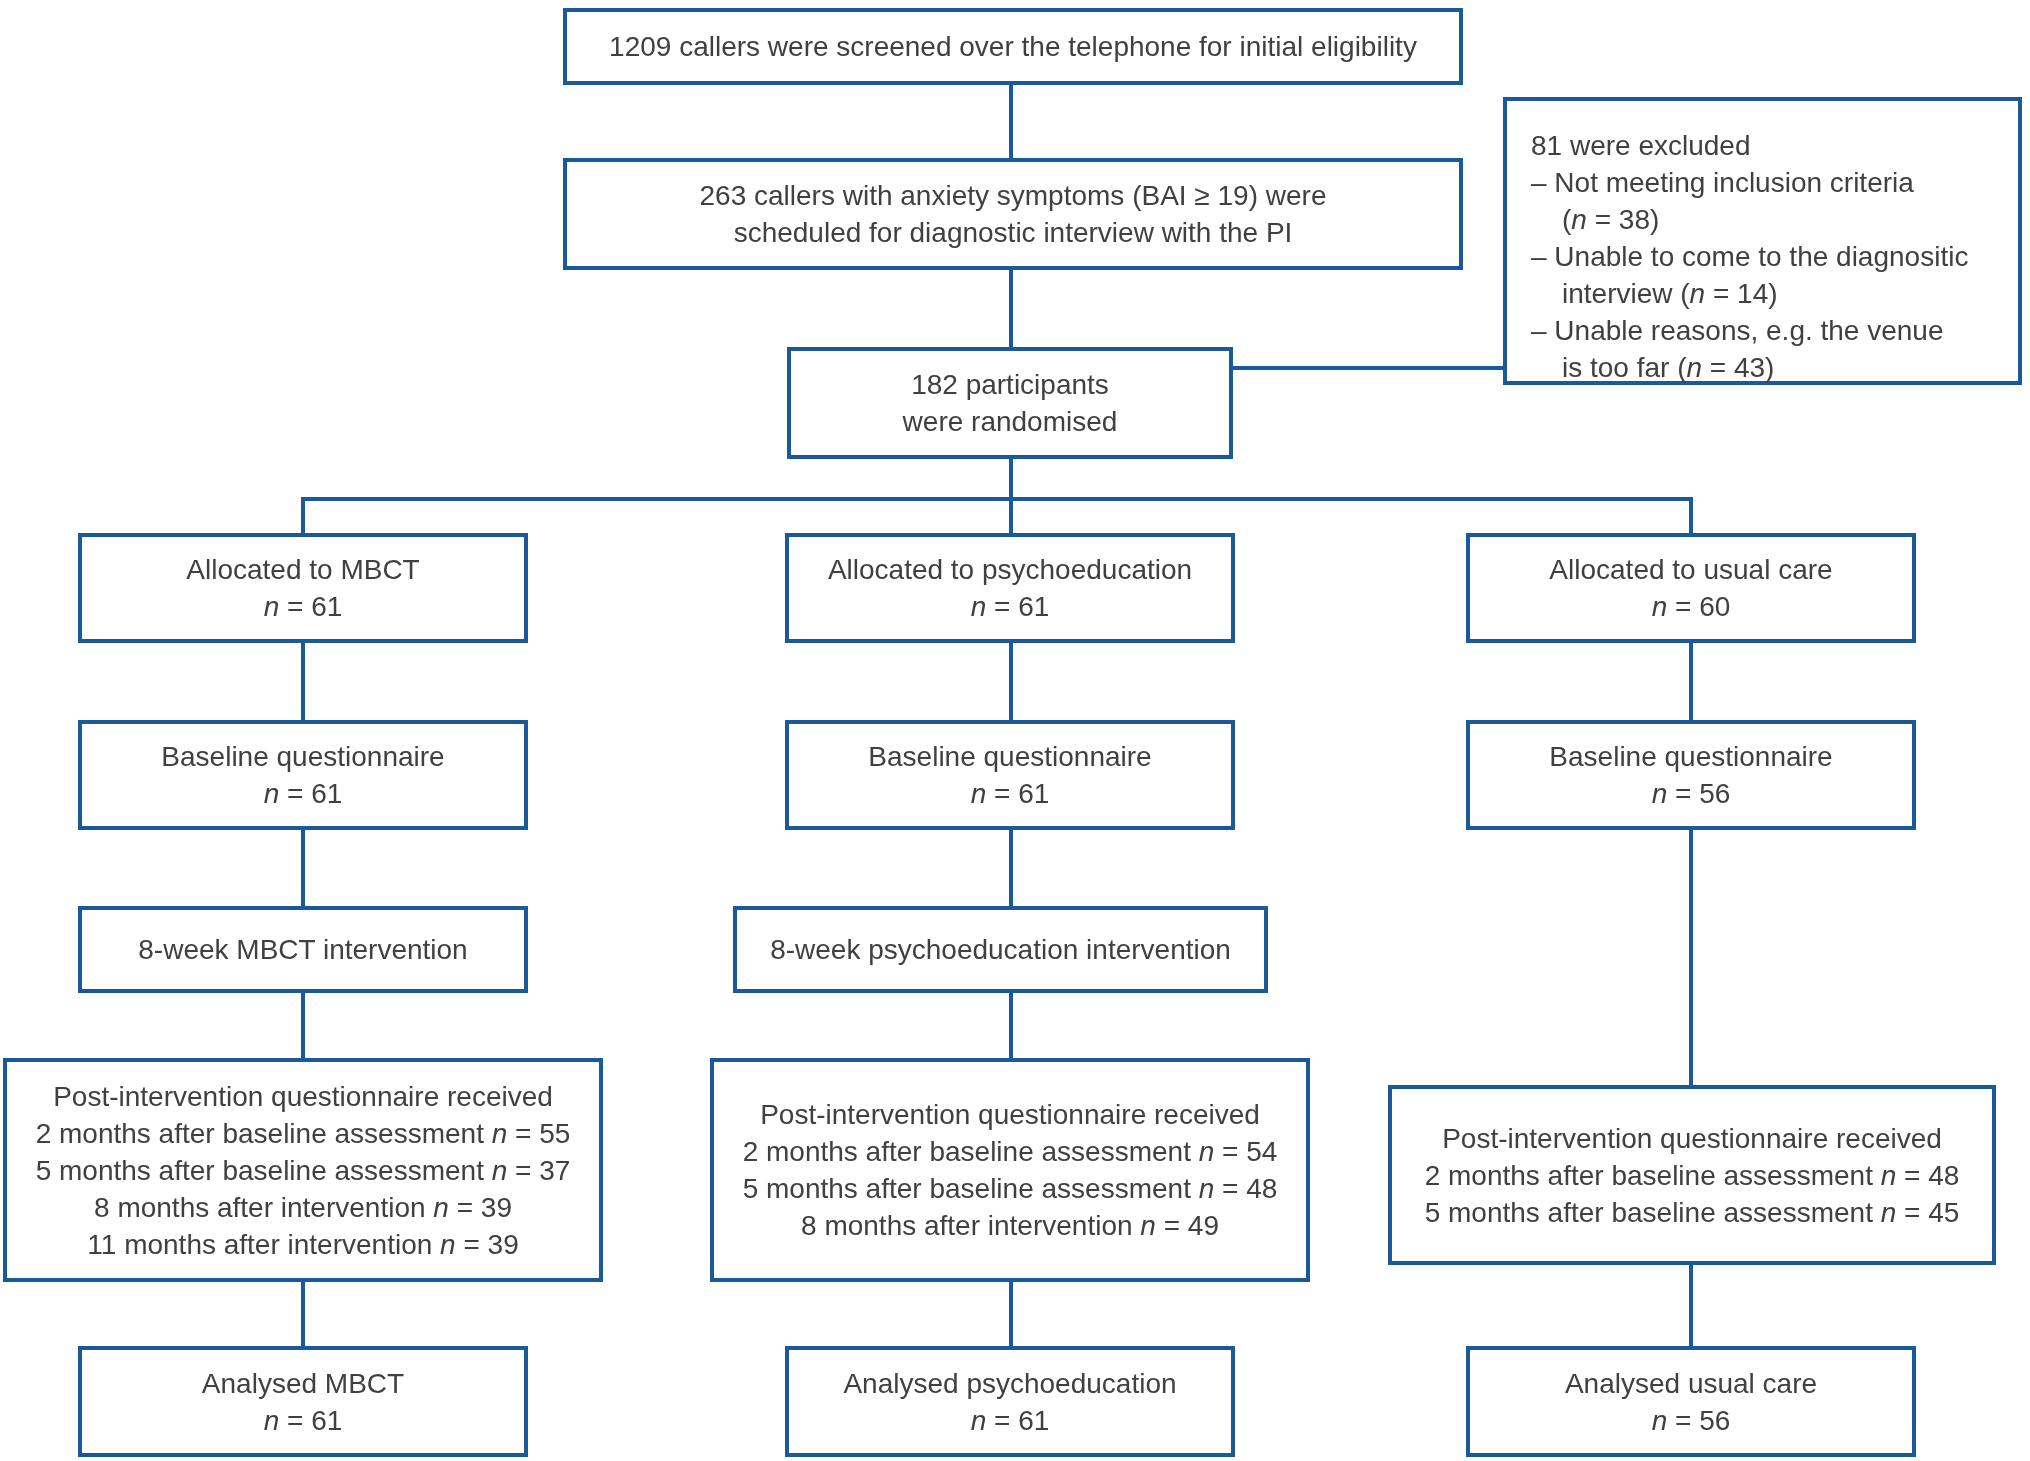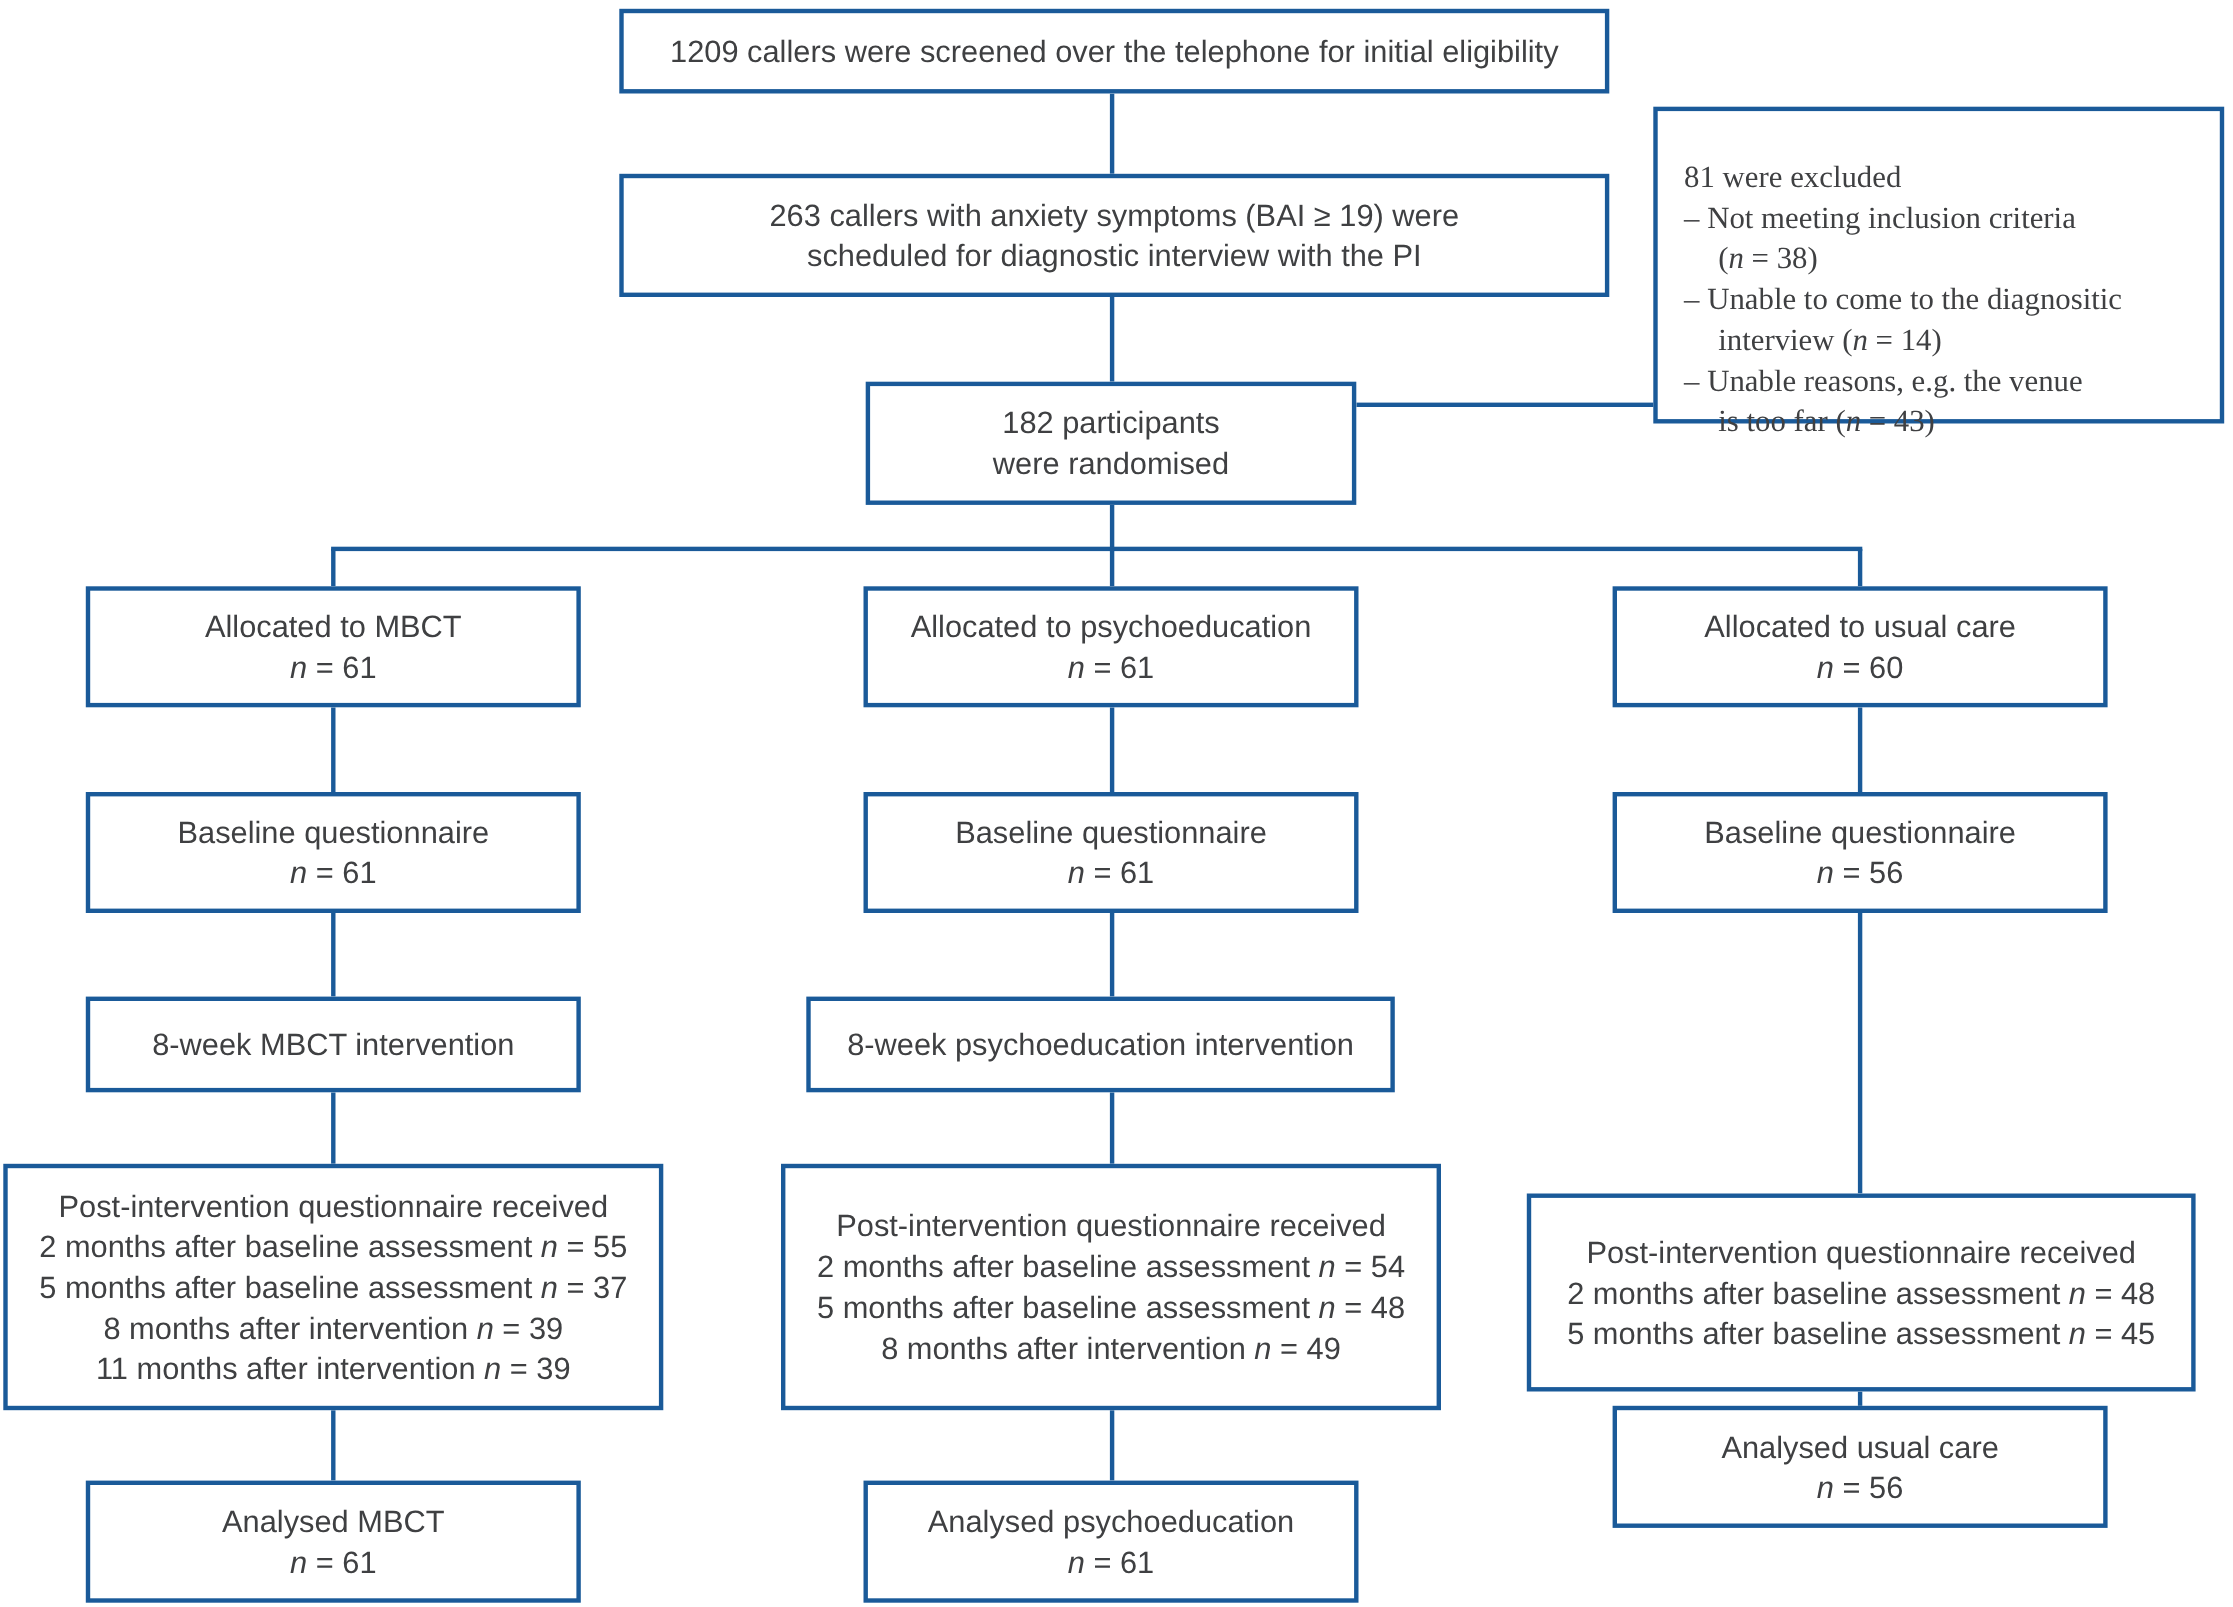--- a/index.html
+++ b/index.html
@@ -11,21 +11,21 @@
   .box{
     position:absolute;box-sizing:border-box;border:4px solid #1a5a99;background:#ffffff;
     display:flex;align-items:center;justify-content:flex-end;text-align:center;
   }
   .box .lines{width:100%;}
   .line{white-space:nowrap;}
   .it{font-style:italic;}
   .cv{position:absolute;width:4px;background:#1a5a99;}
   .ch{position:absolute;height:4px;background:#1a5a99;}
   .excluded-box{align-items:flex-start;justify-content:flex-start;text-align:left;}
-  .excluded-box .lines{padding:42px 8px 0 24px;width:auto;font-family:Liberation Serif, serif;}
+  .excluded-box .lines{padding:26px 8px 0 24px;width:auto;}
   .indent{padding-left:31px;}
 </style>
 </head>
 <body>
 
 <div id="stage">
 
   <div class="cv" style="left:1009px;top:85px;height:73px"></div>
   <div class="cv" style="left:1009px;top:270px;height:77px"></div>
   <div class="ch" style="left:1233px;top:366px;width:272px"></div>
@@ -157,20 +157,20 @@
       <div class="line">Analysed MBCT</div>
       <div class="line"><span class="it">n</span><span> = 61</span></div>
     </div>
   </div>
   <div class="box" style="left:785px;top:1346px;width:450px;height:111px">
     <div class="lines">
       <div class="line">Analysed psychoeducation</div>
       <div class="line"><span class="it">n</span><span> = 61</span></div>
     </div>
   </div>
-  <div class="box" style="left:1466px;top:1278px;width:450px;height:111px">
+  <div class="box" style="left:1466px;top:1346px;width:450px;height:111px">
     <div class="lines">
       <div class="line">Analysed usual care</div>
       <div class="line"><span class="it">n</span><span> = 56</span></div>
     </div>
   </div>
 
 </div>
 
 </body></html>

